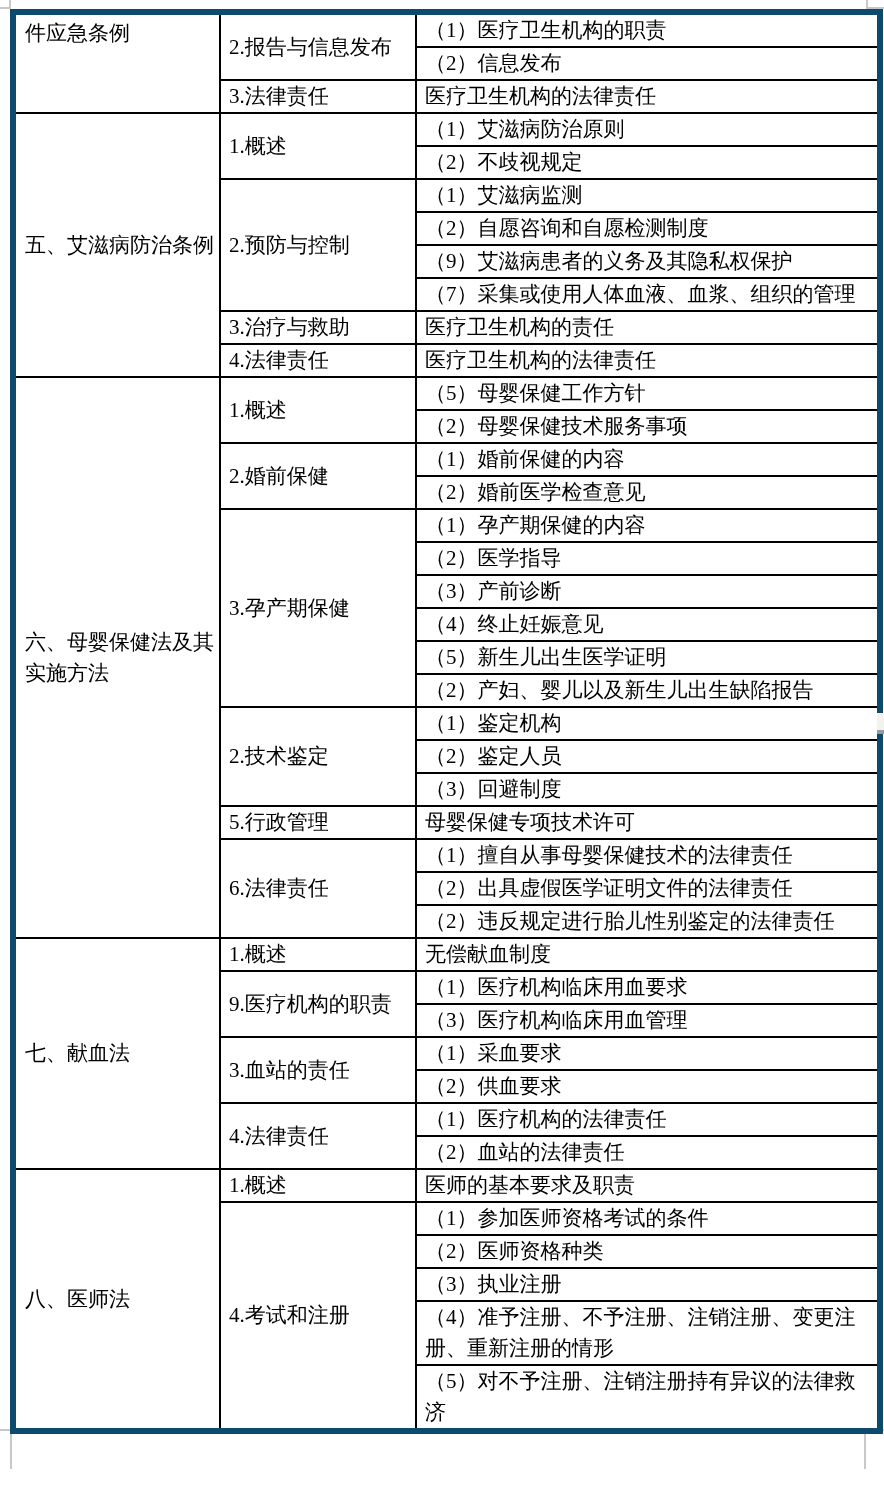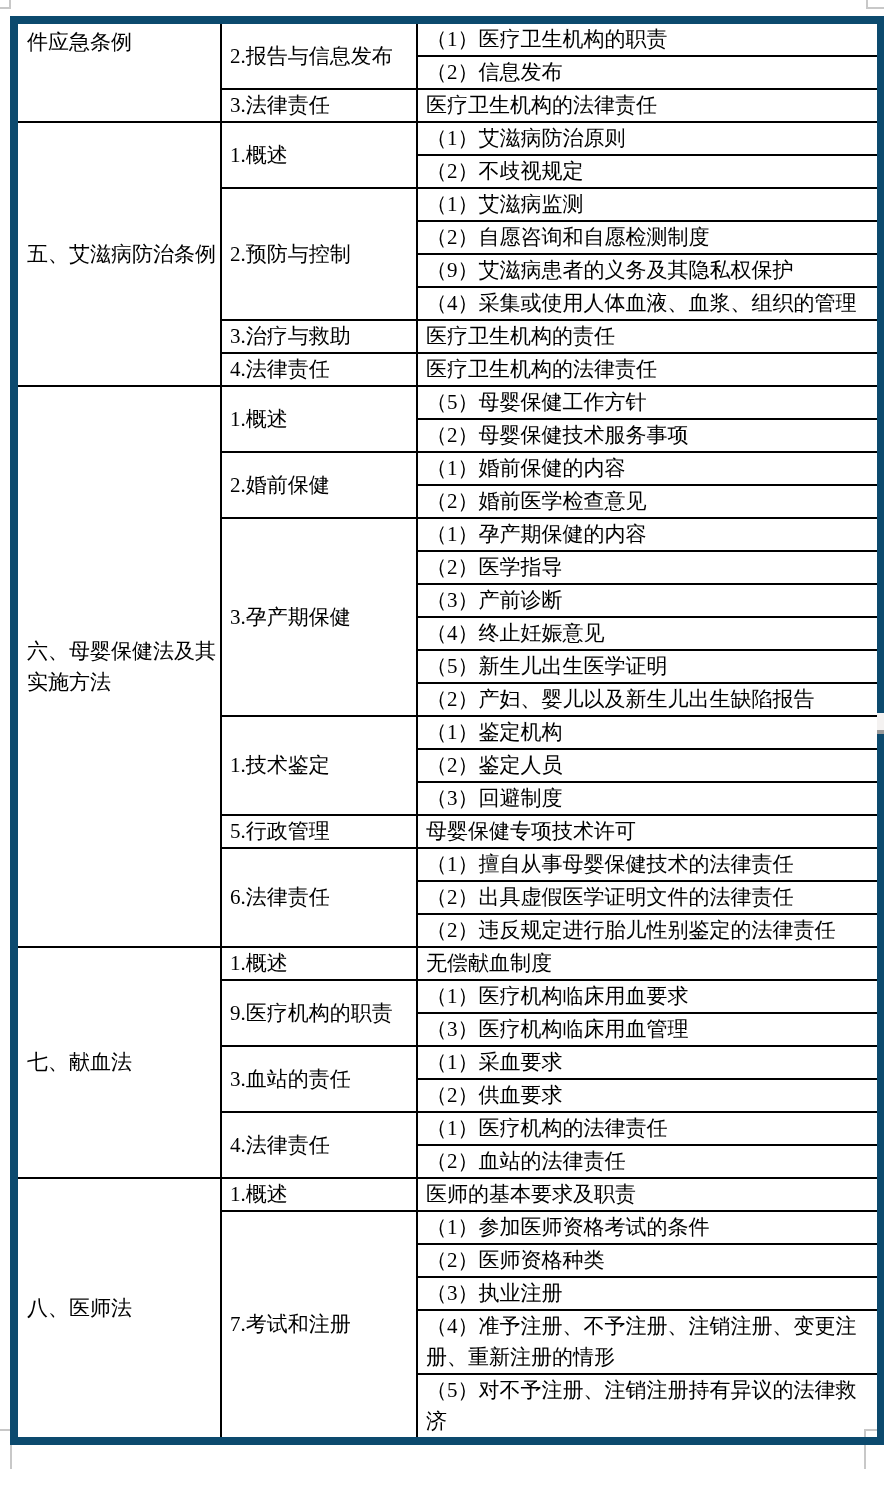--- a/index.html
+++ b/index.html
@@ -7,25 +7,25 @@
     width:884px;height:1492px;
     background:#ffffff;
     position:relative;
     overflow:hidden;
     font-family:"Liberation Serif","DejaVu Serif",serif;
     color:#000;
   }
   
   table#syllabus{
     position:absolute;
-    left:10px;top:16px;
+    left:10px;top:9px;
     width:867px;
     border-collapse:collapse;
     table-layout:fixed;
-    border:8px solid #0c4a6e;
+    border:6px solid #0c4a6e;
   }
   col.c1{width:207px;}
   col.c2{width:196px;}
   col.c3{width:464px;}
   td{
     border:2px solid #000;
     font-size:21px;
     line-height:31px;
     height:31px;
     vertical-align:middle;
@@ -90,21 +90,21 @@
         <td class="col2" rowspan="4">2.预防与控制</td>
         <td class="col3">（1）艾滋病监测</td>
       </tr>
       <tr>
         <td class="col3">（2）自愿咨询和自愿检测制度</td>
       </tr>
       <tr>
         <td class="col3">（9）艾滋病患者的义务及其隐私权保护</td>
       </tr>
       <tr>
-        <td class="col3">（4）采集或使用人体血液、血浆、组织的管理</td>
+        <td class="col3">（7）采集或使用人体血液、血浆、组织的管理</td>
       </tr>
       <tr>
         <td class="col2" rowspan="1">3.治疗与救助</td>
         <td class="col3">医疗卫生机构的责任</td>
       </tr>
       <tr>
         <td class="col2" rowspan="1">4.法律责任</td>
         <td class="col3">医疗卫生机构的法律责任</td>
       </tr>
       <tr>
@@ -135,21 +135,21 @@
       <tr>
         <td class="col3">（4）终止妊娠意见</td>
       </tr>
       <tr>
         <td class="col3">（5）新生儿出生医学证明</td>
       </tr>
       <tr>
         <td class="col3">（2）产妇、婴儿以及新生儿出生缺陷报告</td>
       </tr>
       <tr>
-        <td class="col2" rowspan="3">1.技术鉴定</td>
+        <td class="col2" rowspan="3">2.技术鉴定</td>
         <td class="col3">（1）鉴定机构</td>
       </tr>
       <tr>
         <td class="col3">（2）鉴定人员</td>
       </tr>
       <tr>
         <td class="col3">（3）回避制度</td>
       </tr>
       <tr>
         <td class="col2" rowspan="1">5.行政管理</td>
@@ -190,21 +190,21 @@
       </tr>
       <tr>
         <td class="col3">（2）血站的法律责任</td>
       </tr>
       <tr>
         <td class="col1" rowspan="6">八、医师法</td>
         <td class="col2" rowspan="1">1.概述</td>
         <td class="col3">医师的基本要求及职责</td>
       </tr>
       <tr>
-        <td class="col2" rowspan="5">7.考试和注册</td>
+        <td class="col2" rowspan="5">4.考试和注册</td>
         <td class="col3">（1）参加医师资格考试的条件</td>
       </tr>
       <tr>
         <td class="col3">（2）医师资格种类</td>
       </tr>
       <tr>
         <td class="col3">（3）执业注册</td>
       </tr>
       <tr>
         <td class="col3">（4）准予注册、不予注册、注销注册、变更注册、重新注册的情形</td>

